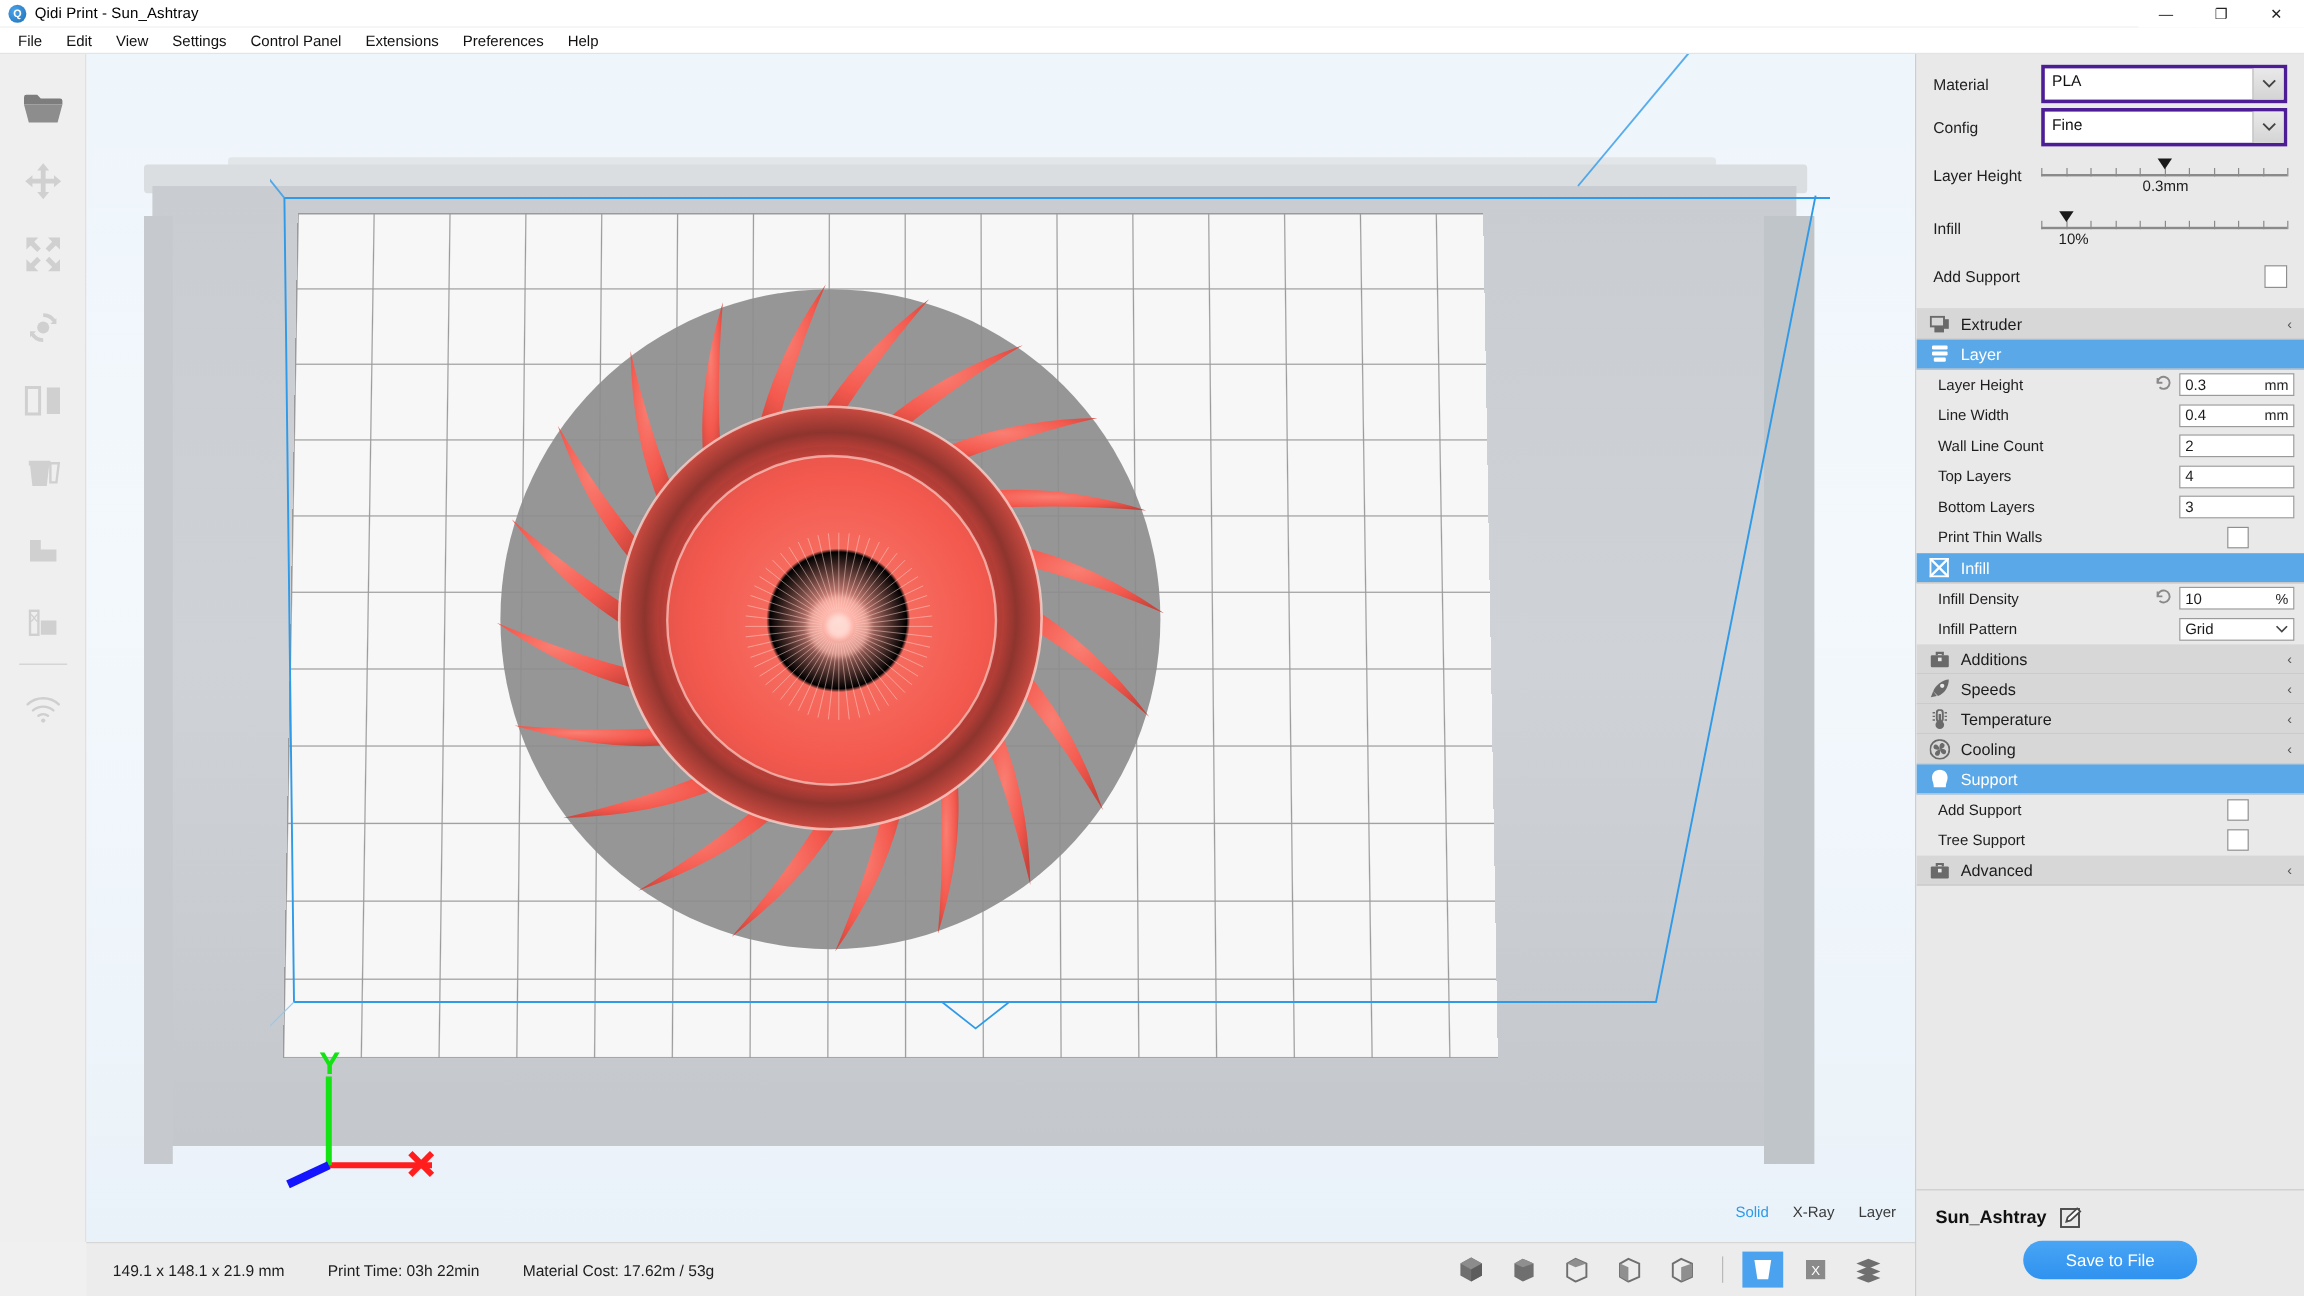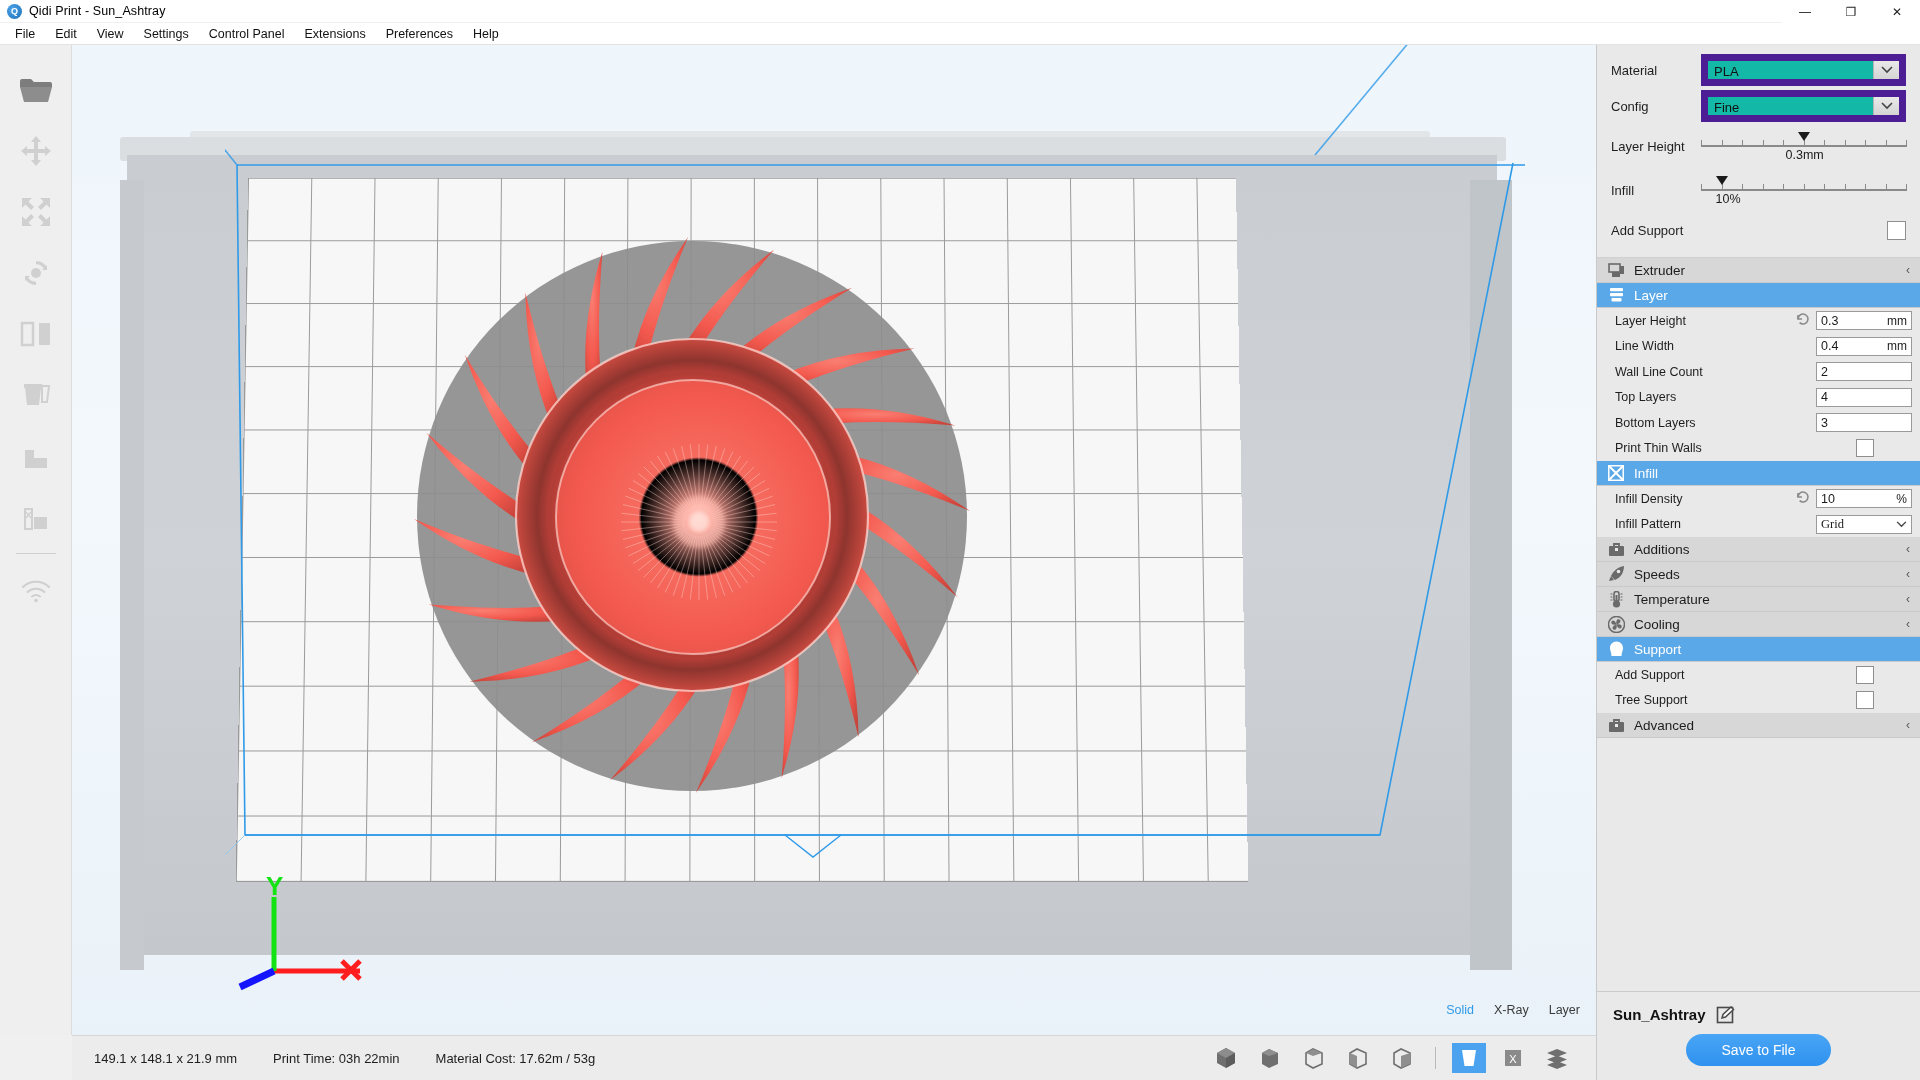--- a/index.html
+++ b/index.html
@@ -100,21 +100,21 @@
 
   #printer-header{height:55px;background:linear-gradient(180deg,#d2d2d2,#c6c6c6);
      display:flex;align-items:center;position:relative;border-bottom:1px solid #b9b9b9;}
   #printer-name{font-size:17px;font-weight:bold;color:#151515;margin-left:16px;}
   #printer-pic{position:absolute;left:190px;top:2px;width:62px;height:52px;}
   #collapse-arrows{position:absolute;right:14px;top:17px;display:flex;gap:1px;}
 
   #quick{padding:10px 0 6px 0;background:#e9e9e9;}
   .qrow{display:flex;align-items:center;height:30px;padding:0 14px;margin-bottom:6px;justify-content:space-between;}
   .qlabel{width:90px;font-size:13px;color:#1e1e1e;}
-  .qcombo{flex:1;height:32px;display:flex;border:7px solid #4c1d95;background:#14b8a6;}
+  .qcombo{flex:1;height:32px;display:flex;border:3px solid #4c1d95;background:#ffffff;}
   .qcombo .val{flex:1;padding:2px 6px;font-size:13px;line-height:18px;color:#111;}
   .qcombo .arrow{width:26px;background:linear-gradient(180deg,#e9e9e9,#d4d4d4);
      border-left:1px solid #b4b4b4;display:flex;align-items:center;justify-content:center;}
   .qslider{flex:1;position:relative;height:30px;}
   .slider-track{position:absolute;left:0;top:14px;width:100%;height:2px;background:#8a8a8a;}
   .tick{position:absolute;top:9px;width:1px;height:7px;background:#8a8a8a;}
   .thumb{position:absolute;top:1px;width:0;height:0;
      border-left:6px solid transparent;border-right:6px solid transparent;border-top:9px solid #1a1a1a;}
   .sval{position:absolute;top:17px;font-size:12.5px;color:#1b1b1b;}
   .qcheck{width:19px;height:19px;background:#fff;border:1px solid #8f8f8f;margin-left:auto;}
@@ -129,21 +129,21 @@
   .sec-head.open .sec-title{color:#fff;}
   .sec-chev{margin-left:auto;font-size:12px;color:#555;}
   .sec-head.open .sec-chev{color:#fff;}
 
   .srow{height:25.5px;display:flex;align-items:center;padding:0 8px 0 18px;}
   .slabel{font-size:12.5px;color:#1e1e1e;flex:1;}
   .sreset{width:16px;margin-right:4px;color:#777;}
   .sfield{width:96px;height:19px;border:1px solid #9a9a9a;background:#fff;display:flex;align-items:center;
      padding:0 4px;font-size:12.5px;}
   .sfield .u{margin-left:auto;color:#222;font-size:12px;}
-  .sfield.combo{justify-content:space-between;font-family:Liberation Serif, serif;}
+  .sfield.combo{justify-content:space-between;}
   .scheck{width:18px;height:18px;background:#fff;border:1px solid #8f8f8f;margin-right:38px;}
 
   #expertwrap{padding:16px 0;display:flex;justify-content:center;background:#e9e9e9;
      border-top:1px solid #d0d0d0;}
   #expert-btn{padding:6px 28px;border-radius:14px;border:1px solid #adadad;
      background:linear-gradient(180deg,#f2f2f2,#dcdcdc);font-size:13px;color:#1c1c1c;}
   #savewrap{border-top:1px solid #cbcbcb;padding:12px 0 14px 0;background:#e9e9e9;}
   #fname-row{display:flex;align-items:center;padding-left:16px;margin-bottom:10px;}
   #fname{font-size:15px;font-weight:bold;color:#111;margin-right:10px;}
   #save-btn{display:block;margin:0 auto;padding:8px 36px;border-radius:17px;border:none;

